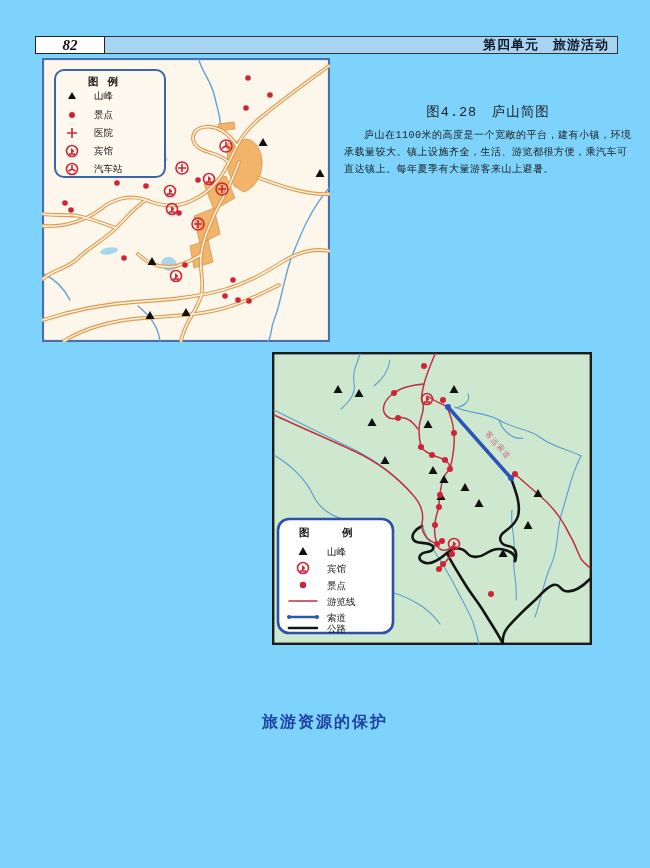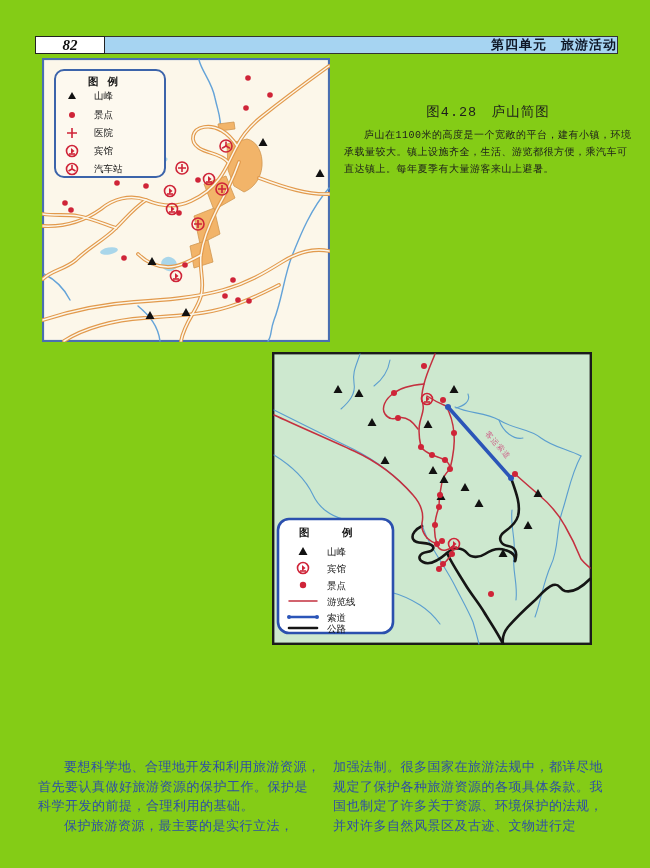--- a/index.html
+++ b/index.html
@@ -1,30 +1,30 @@
 <!DOCTYPE html>
 <html><head>
 <meta charset="utf-8">
 <style>
   * { margin:0; padding:0; box-sizing:border-box; }
   body { background:#888; font-family:"Liberation Sans", sans-serif; }
   .page {
     position:relative; width:650px; height:868px; margin:0 auto;
-    background:#84cc16; overflow:hidden;
+    background:#7dd3fc; overflow:hidden;
   }
   
   .header { position:absolute; left:35px; top:36px; width:583px; height:18px; display:flex; }
   .pagenum-box {
     width:70px; height:18px; background:#fff; border:1.6px solid #222;
     display:flex; align-items:center; justify-content:center;
     font-family:"Liberation Serif", serif; font-style:italic; font-weight:bold; font-size:15px; color:#111;
   }
   .unit-bar {
     flex:1; height:18px; background:#a6d4f2; border:1.2px solid #333; border-left:none;
-    display:flex; align-items:center; justify-content:flex-end; 
+    display:flex; align-items:center; justify-content:flex-end; padding-right:8px;
     font-size:13px; font-weight:bold; color:#101828; letter-spacing:1px;
   }
   
   .map { position:absolute; }
   .map svg { display:block; }
   .lushan-map { left:42px; top:58px; }
   .huangshan-map { left:272px; top:352px; }
   
   .caption { position:absolute; color:#1c1c1c; font-family:"Liberation Serif", serif; }
   .caption .cap-title { text-align:center; font-size:13.5px; margin-bottom:6px; letter-spacing:1px; }
@@ -344,24 +344,16 @@
             <circle cx="45" cy="265" r="2" fill="#2b55b8"></circle>
         </g>
         <text class="lg-label" x="55" y="269">索道</text>
         <line x1="17" y1="276" x2="45" y2="276" class="blackline" stroke-width="2.2"></line>
         <text class="lg-label" x="55" y="280">公路</text>
       </g>
     </svg>
   </div>
 
 
-
-  <div class="columns">
-    <div class="col">
-      <p class="indent">要想科学地、合理地开发和利用旅游资源，首先要认真做好旅游资源的保护工作。保护是科学开发的前提，合理利用的基础。</p>
-      <p class="indent">保护旅游资源，最主要的是实行立法，</p>
-    </div>
-    <div class="col">
-      <p>加强法制。很多国家在旅游法规中，都详尽地规定了保护各种旅游资源的各项具体条款。我国也制定了许多关于资源、环境保护的法规，并对许多自然风景区及古迹、文物进行定</p>
-    </div>
-  </div>
+  <div class="section-heading">旅游资源的保护</div>
+
 
 </div>
 
 </body></html>

